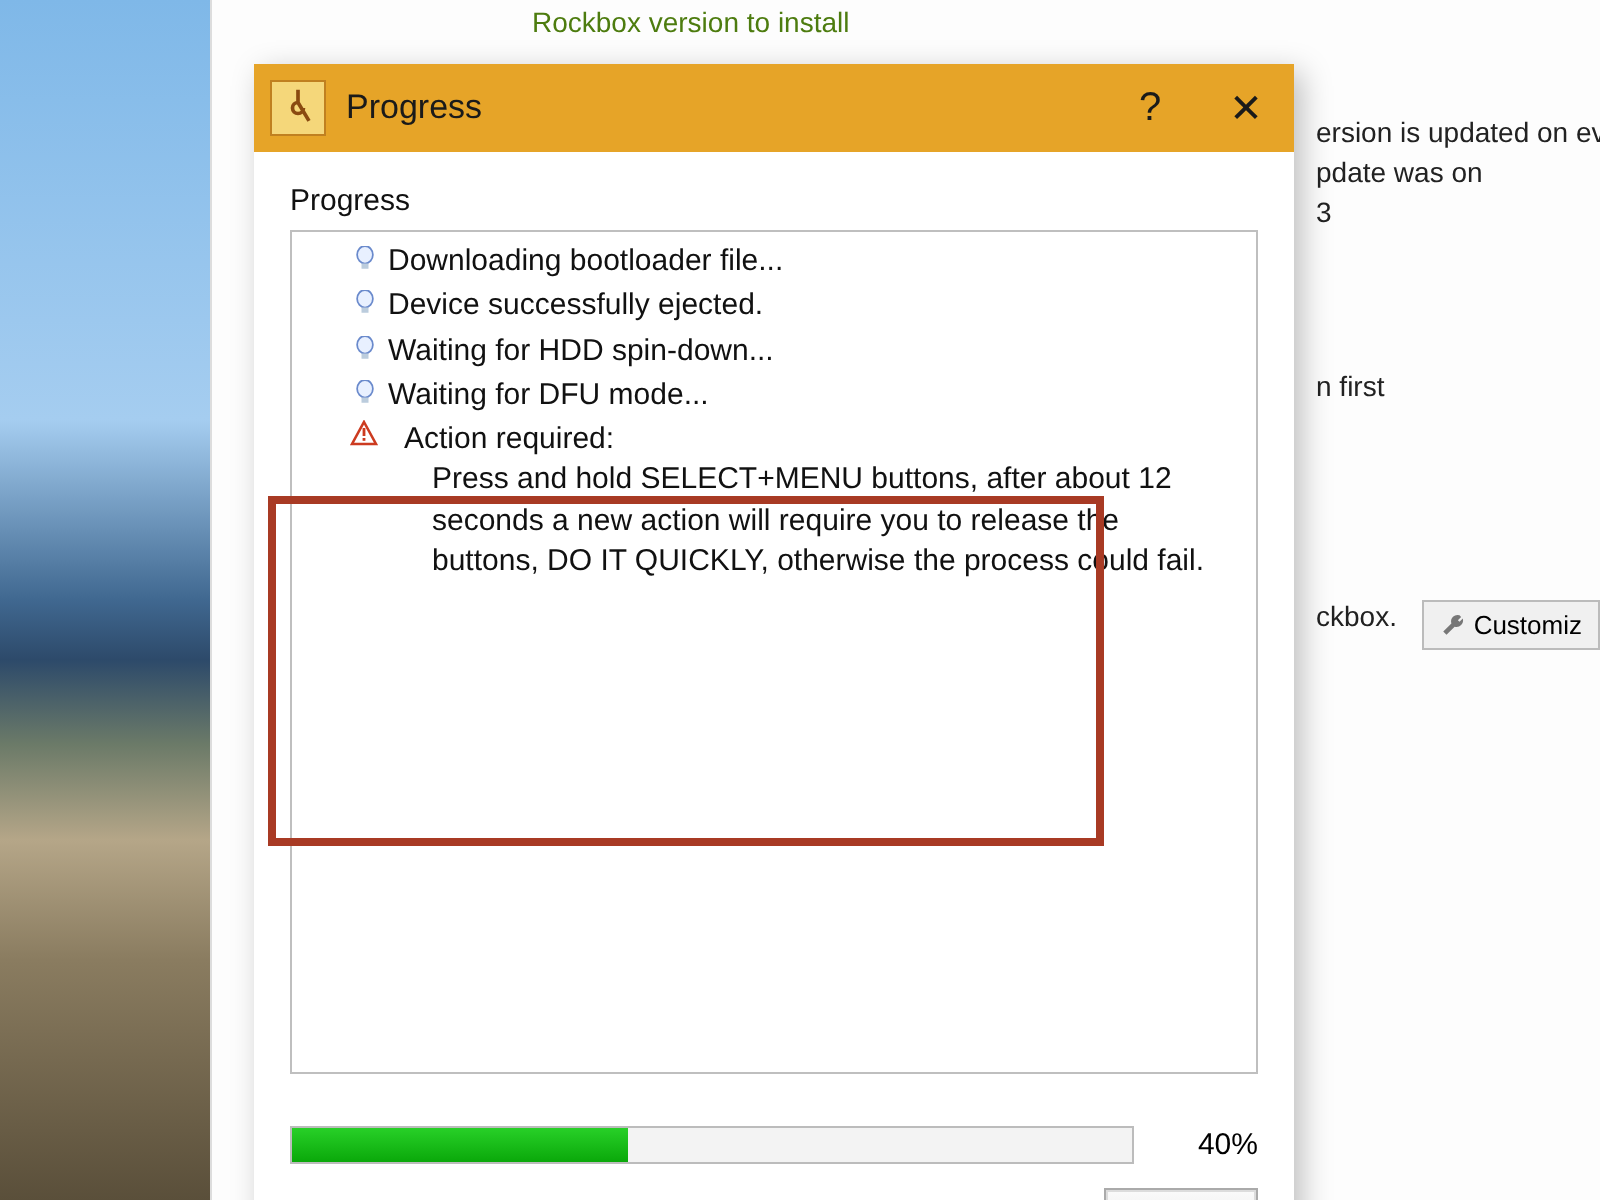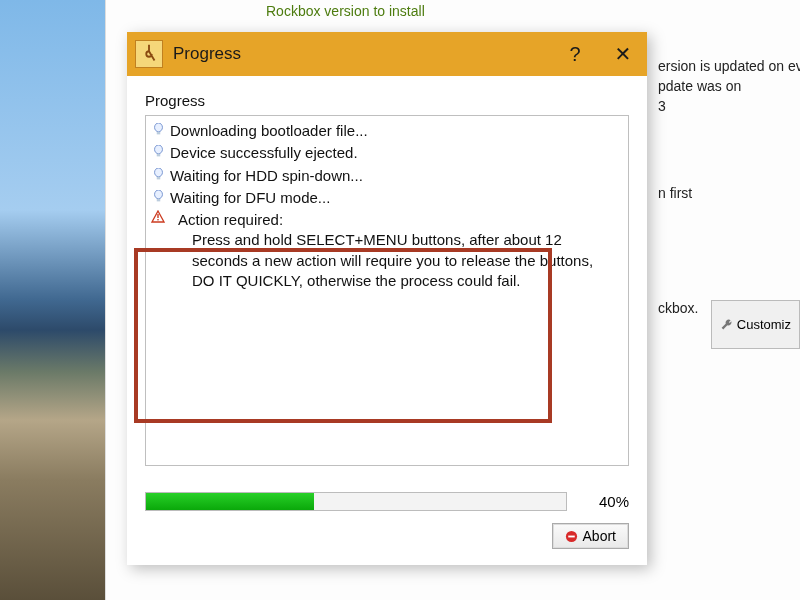--- a/index.html
+++ b/index.html
@@ -42,21 +42,21 @@
       position: absolute;
       font-size: 14px;
       color: #222;
       white-space: nowrap;
     }
     .cust-btn {
       position: absolute;
       right: 0; top: 300px;
       background: #f0f0f0;
       border: 1px solid #bbb;
-      padding: 16px 8px;
+      padding: 4px 8px;
       font-size: 13px;
       display: flex; align-items: center;
       gap: 4px;
     }
     .cust-btn svg { width: 13px; height: 13px; }
     
     .dialog {
       position: absolute;
       left: 127px; top: 32px;
       width: 520px;
@@ -95,24 +95,25 @@
       padding: 16px 18px 16px 18px;
     }
     .section-label {
       font-size: 15px;
       margin-bottom: 6px;
       color: #111;
     }
     .log-box {
       border: 1px solid #bfbfbf;
       background: #fff;
-      height: 351px;
+      height: 422px;
       overflow: hidden;
       padding-top: 4px;
       position: relative;
+      padding-left: 24px;
     }
     .log-row {
       display: flex;
       align-items: flex-start;
       padding: 1px 6px 1px 4px;
       font-size: 15px;
       line-height: 1.35;
     }
     .log-row .ico {
       width: 16px;

